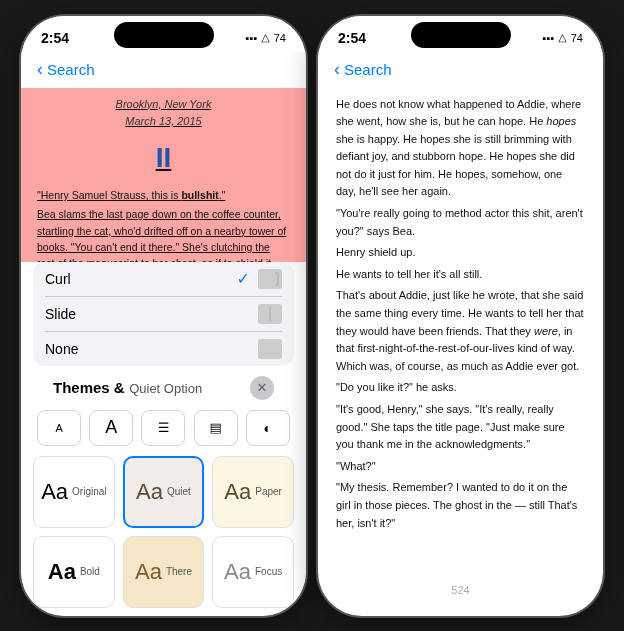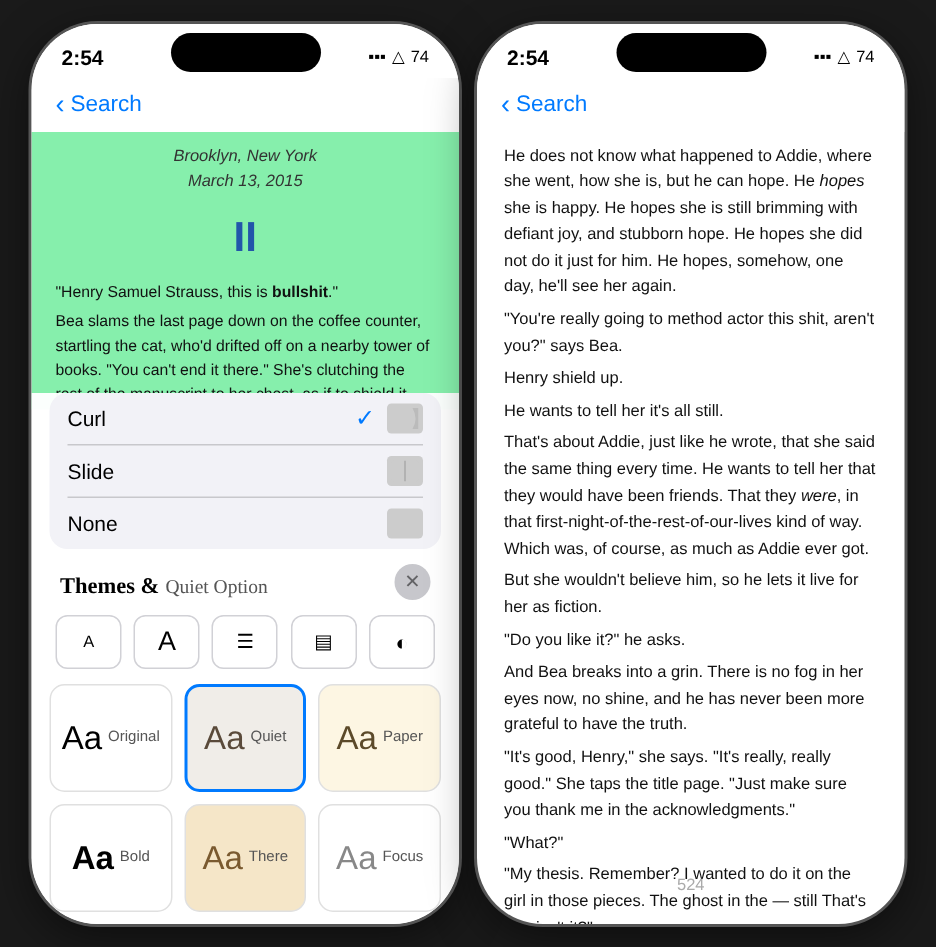--- a/index.html
+++ b/index.html
@@ -79,26 +79,27 @@
     }
     .back-chevron {
       font-size: 18px;
       font-weight: 300;
       color: #007AFF;
     }
 
     
     .book-content {
       flex: 1;
-      background: #86efac;
+      background: #fca5a5;
       padding: 8px 16px;
       overflow: hidden;
       font-size: 11px;
       line-height: 1.55;
       color: #111;
+      text-decoration: underline;
     }
     .book-header {
       text-align: center;
       font-style: italic;
       font-size: 11px;
       margin-bottom: 6px;
       color: #333;
     }
     .chapter-num {
       text-align: center;
@@ -151,24 +152,23 @@
       border-radius: 3px;
       display: flex;
       align-items: center;
       justify-content: center;
       font-size: 8px;
     }
 
     
     .themes-header-row {
       display: flex;
-      align-items: flex-end;
+      align-items: center;
       justify-content: space-between;
-      padding: 6px 19px;
-      font-family: Liberation Serif, serif;
+      padding: 6px 32px;
     }
     .themes-title {
       font-size: 15px;
       font-weight: 600;
       color: #000;
     }
     .close-btn {
       width: 24px;
       height: 24px;
       background: #c7c7cc;
@@ -416,23 +416,21 @@
         <span>Search</span>
       </div>
     </div>
 
     <div class="reading-content">
       <p>He does not know what happened to Addie, where she went, how she is, but he can hope. He <em>hopes</em> she is happy. He hopes she is still brimming with defiant joy, and stubborn hope. He hopes she did not do it just for him. He hopes, somehow, one day, he'll see her again.</p>
       <p>"You're really going to method actor this shit, aren't you?" says Bea.</p>
       <p>Henry shield up.</p>
       <p>He wants to tell her it's all still.</p>
       <p>That's about Addie, just like he wrote, that she said the same thing every time. He wants to tell her that they would have been friends. That they <em>were</em>, in that first-night-of-the-rest-of-our-lives kind of way. Which was, of course, as much as Addie ever got.</p>
-      <p>But she wouldn't believe him, so he lets it live for her as fiction.</p>
       <p>"Do you like it?" he asks.</p>
-      <p>And Bea breaks into a grin. There is no fog in her eyes now, no shine, and he has never been more grateful to have the truth.</p>
       <p>"It's good, Henry," she says. "It's really, really good." She taps the title page. "Just make sure you thank me in the acknowledgments."</p>
       <p>"What?"</p>
       <p>"My thesis. Remember? I wanted to do it on the girl in those pieces. The ghost in the — still That's her, isn't it?"</p>
 
     </div>
 
     <div class="page-num">524</div>
   </div>
 
 </div>

